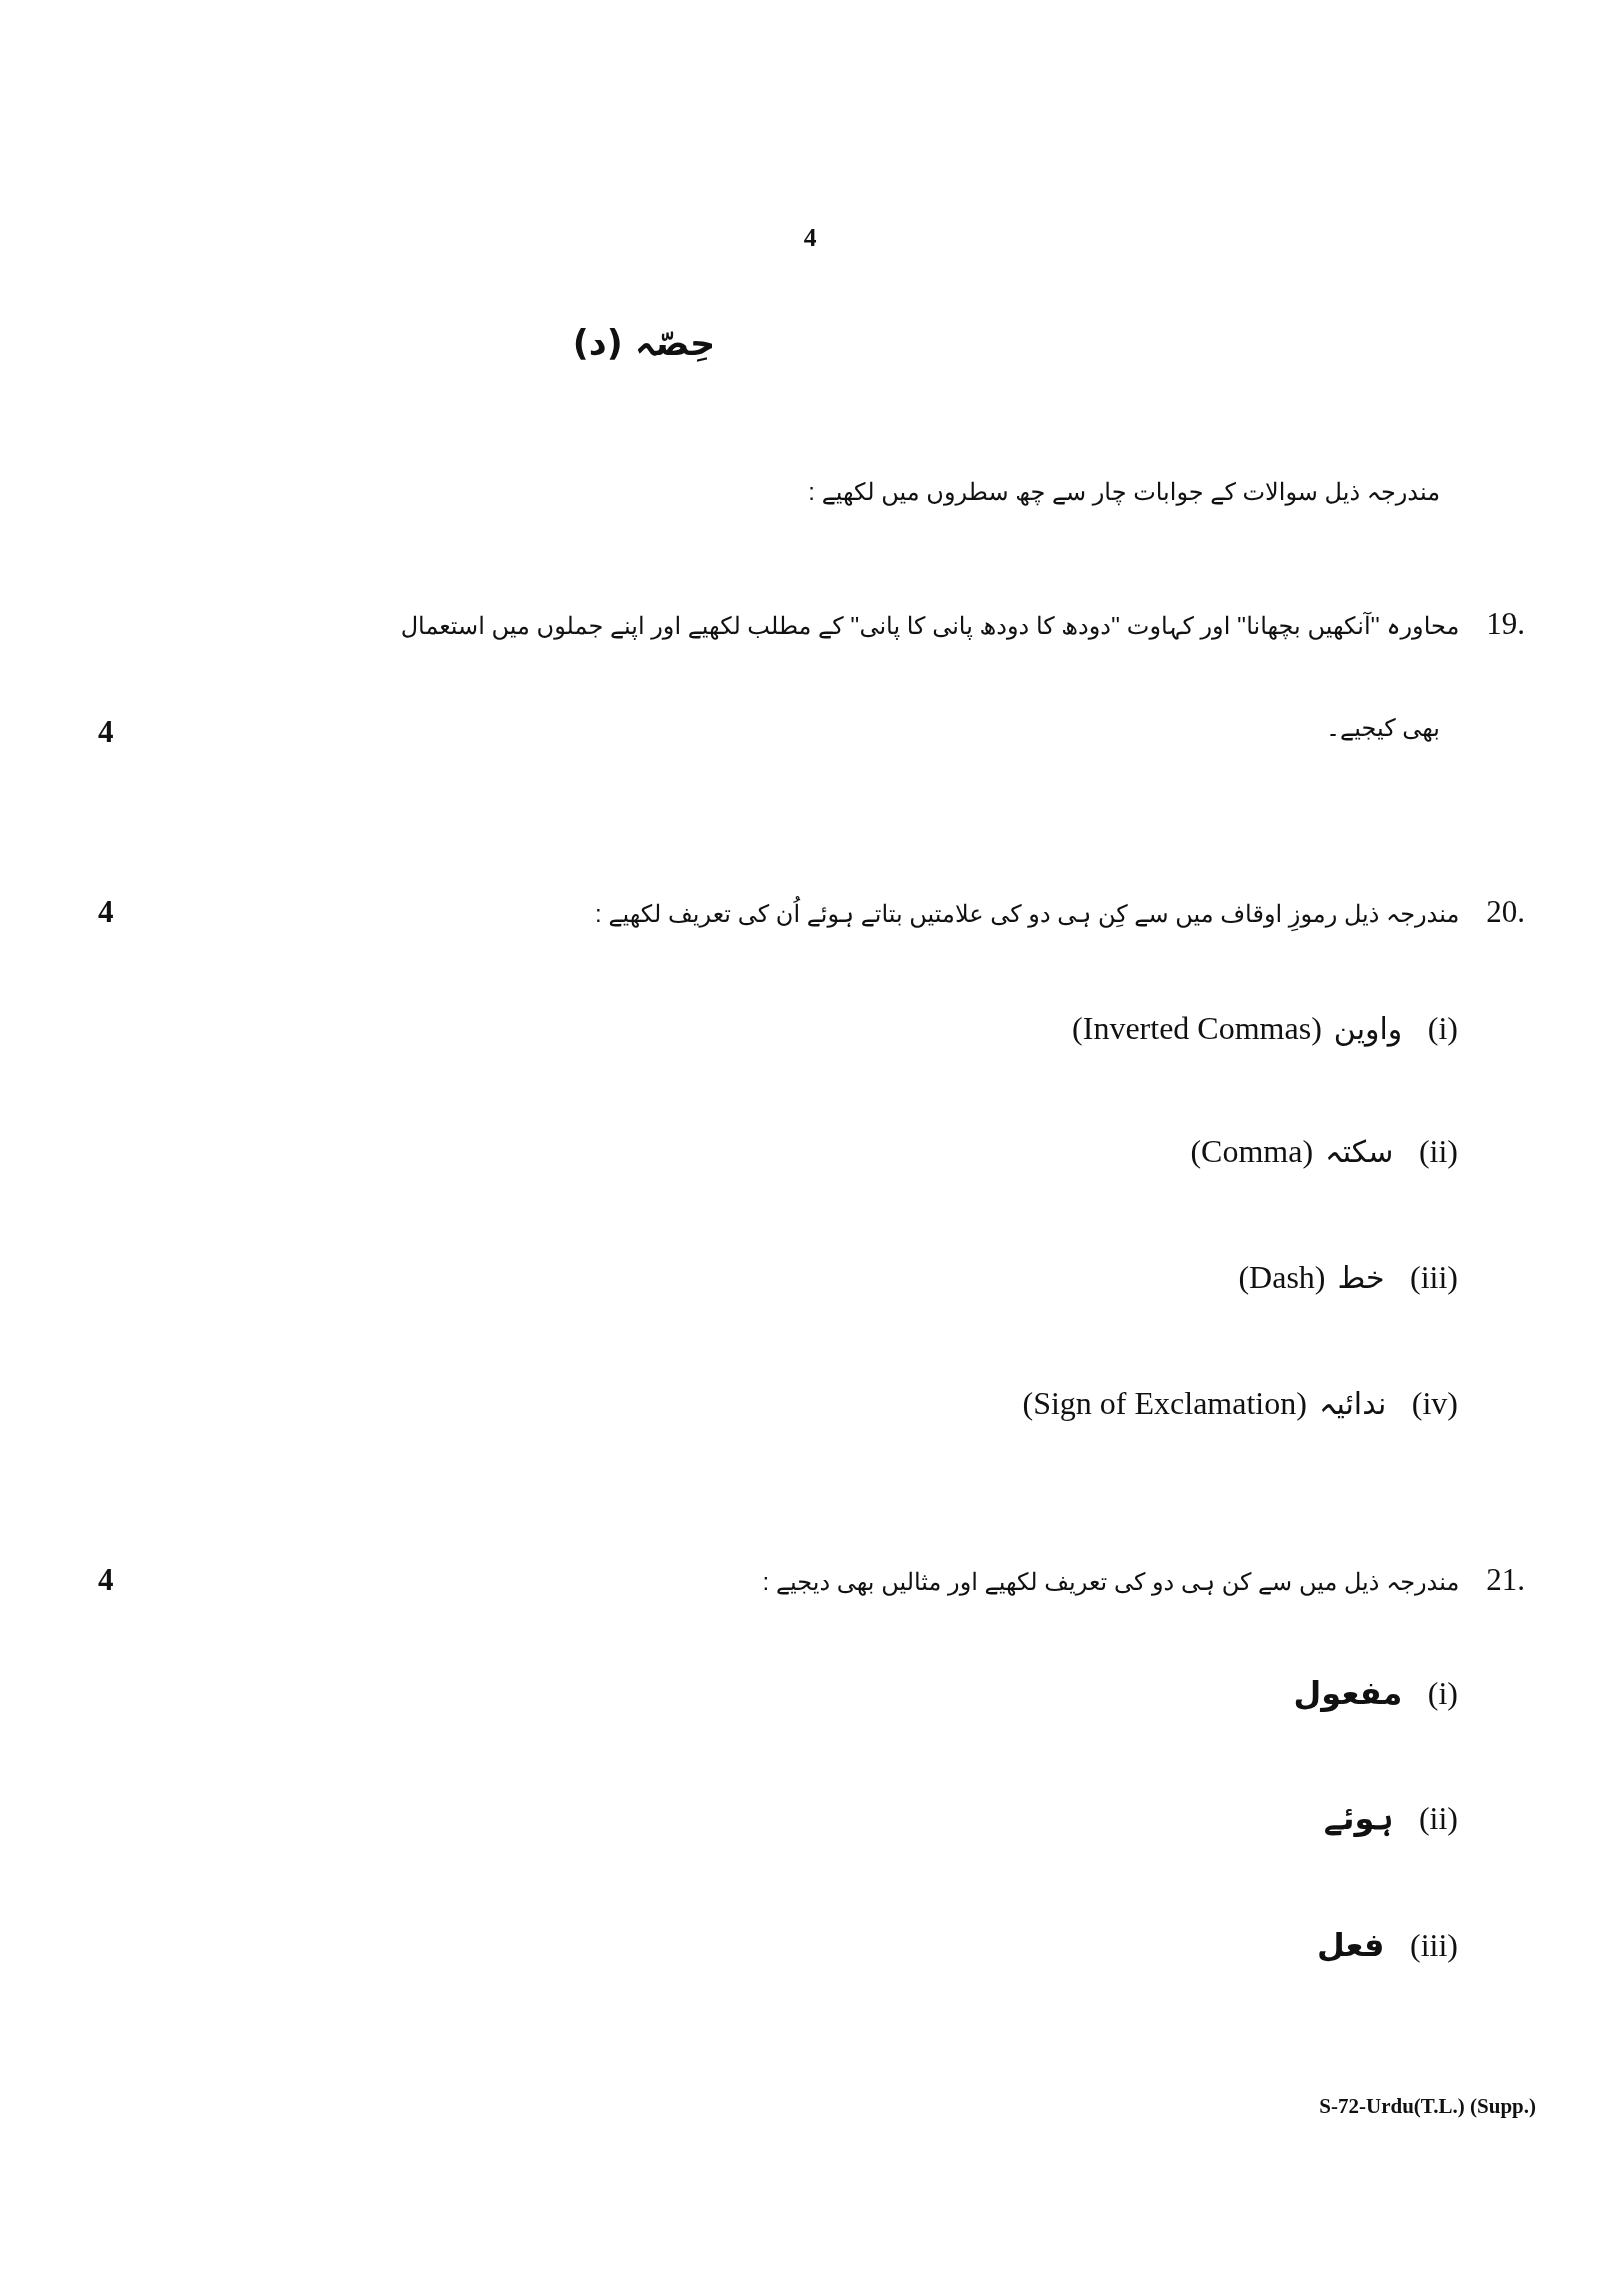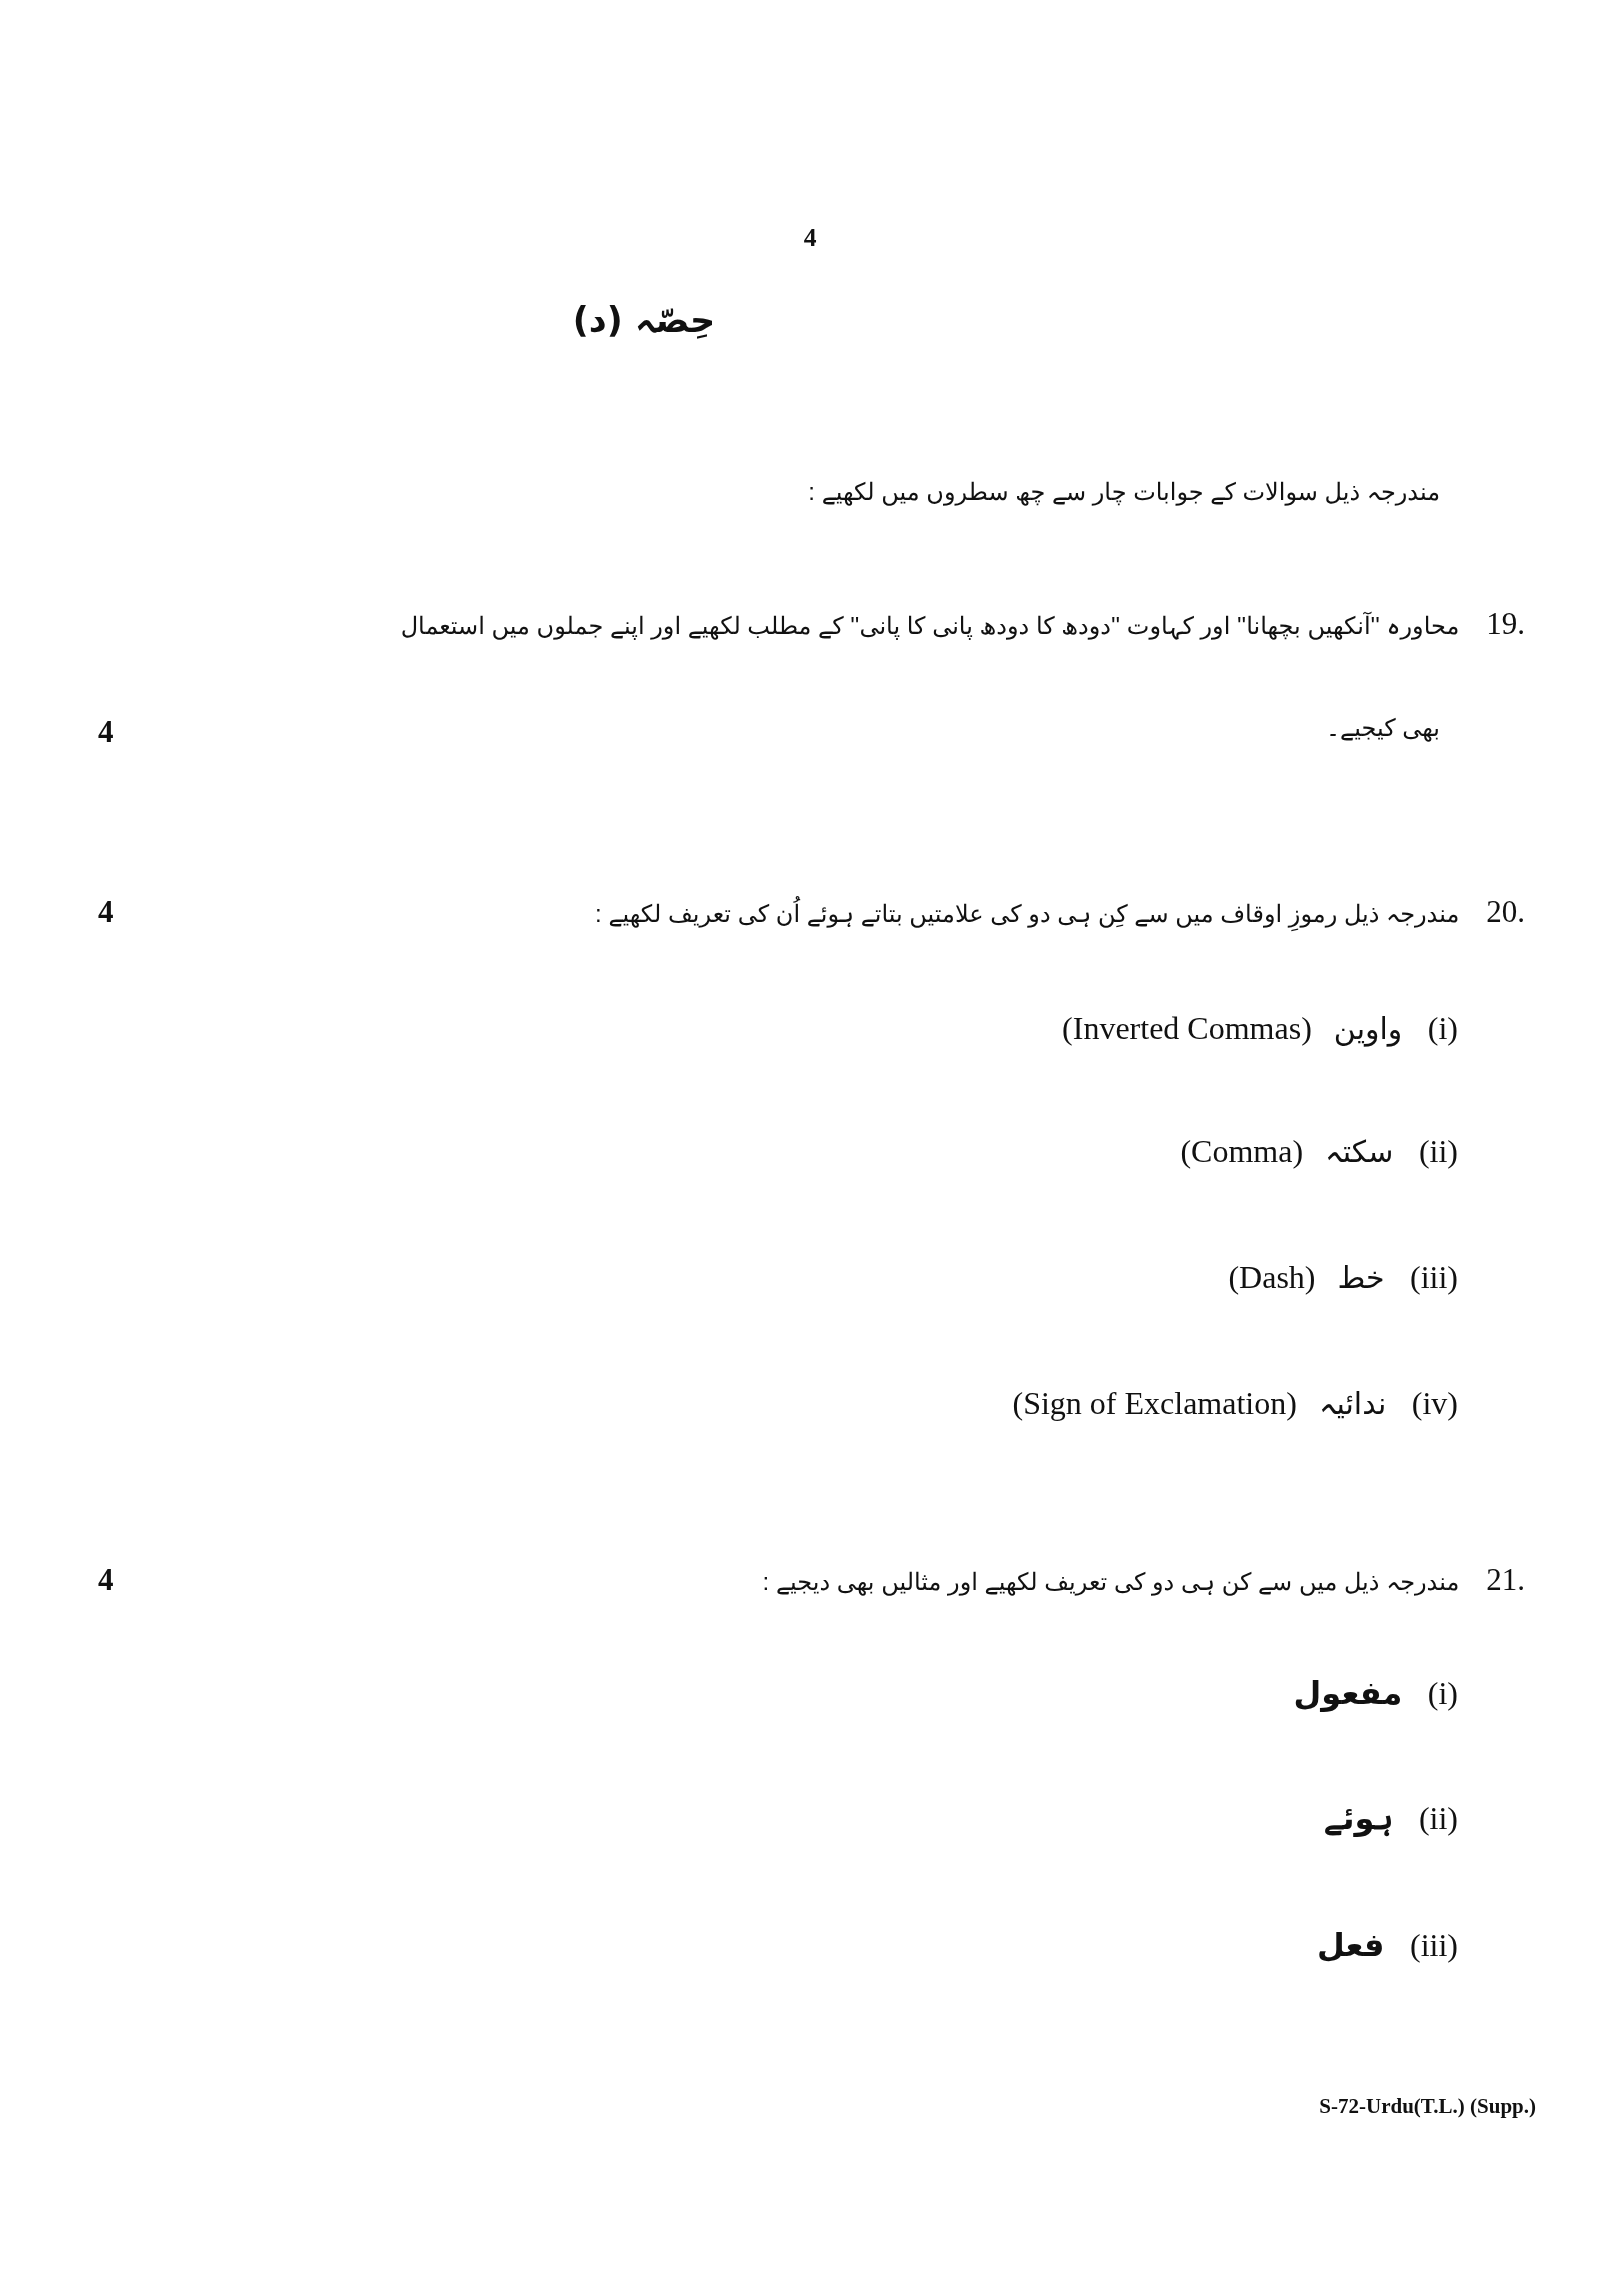--- a/index.html
+++ b/index.html
@@ -17,21 +17,21 @@
     }
     .abs { position: absolute; }
     .page-number {
       left: 0; width: 1620px; top: 223px;
       text-align: center;
       font-family: "Liberation Serif", serif;
       font-weight: bold;
       font-size: 25.5px;
     }
     .section-title {
-      left: 0; width: 1288px; top: 300px;
+      left: 0; width: 1288px; top: 323px;
       text-align: center;
       font-family: "DejaVu Sans", sans-serif;
       font-weight: bold;
       font-size: 35px;
       direction: rtl;
     }
     .urdu {
       font-family: Liberation Sans, sans-serif;
       direction: rtl;
       font-size: 24px;
@@ -82,21 +82,21 @@
     }
     .opt-urdu {
       font-family: "DejaVu Sans", sans-serif;
       font-size: 30px;
       margin-right: 25.5px;
       direction: rtl;
     }
     .opt-en {
       font-family: "Liberation Serif", serif;
       font-size: 32px;
-      margin-right: 22px;
+      margin-right: 12px;
       direction: ltr;
     }
     .opt21 .opt-urdu { font-weight: bold; font-size: 32px; text-align: right; }
     .footer {
       right: 84px; top: 2094px;
       font-family: "Liberation Serif", serif;
       font-weight: bold;
       font-size: 21px;
       white-space: nowrap;
     }

